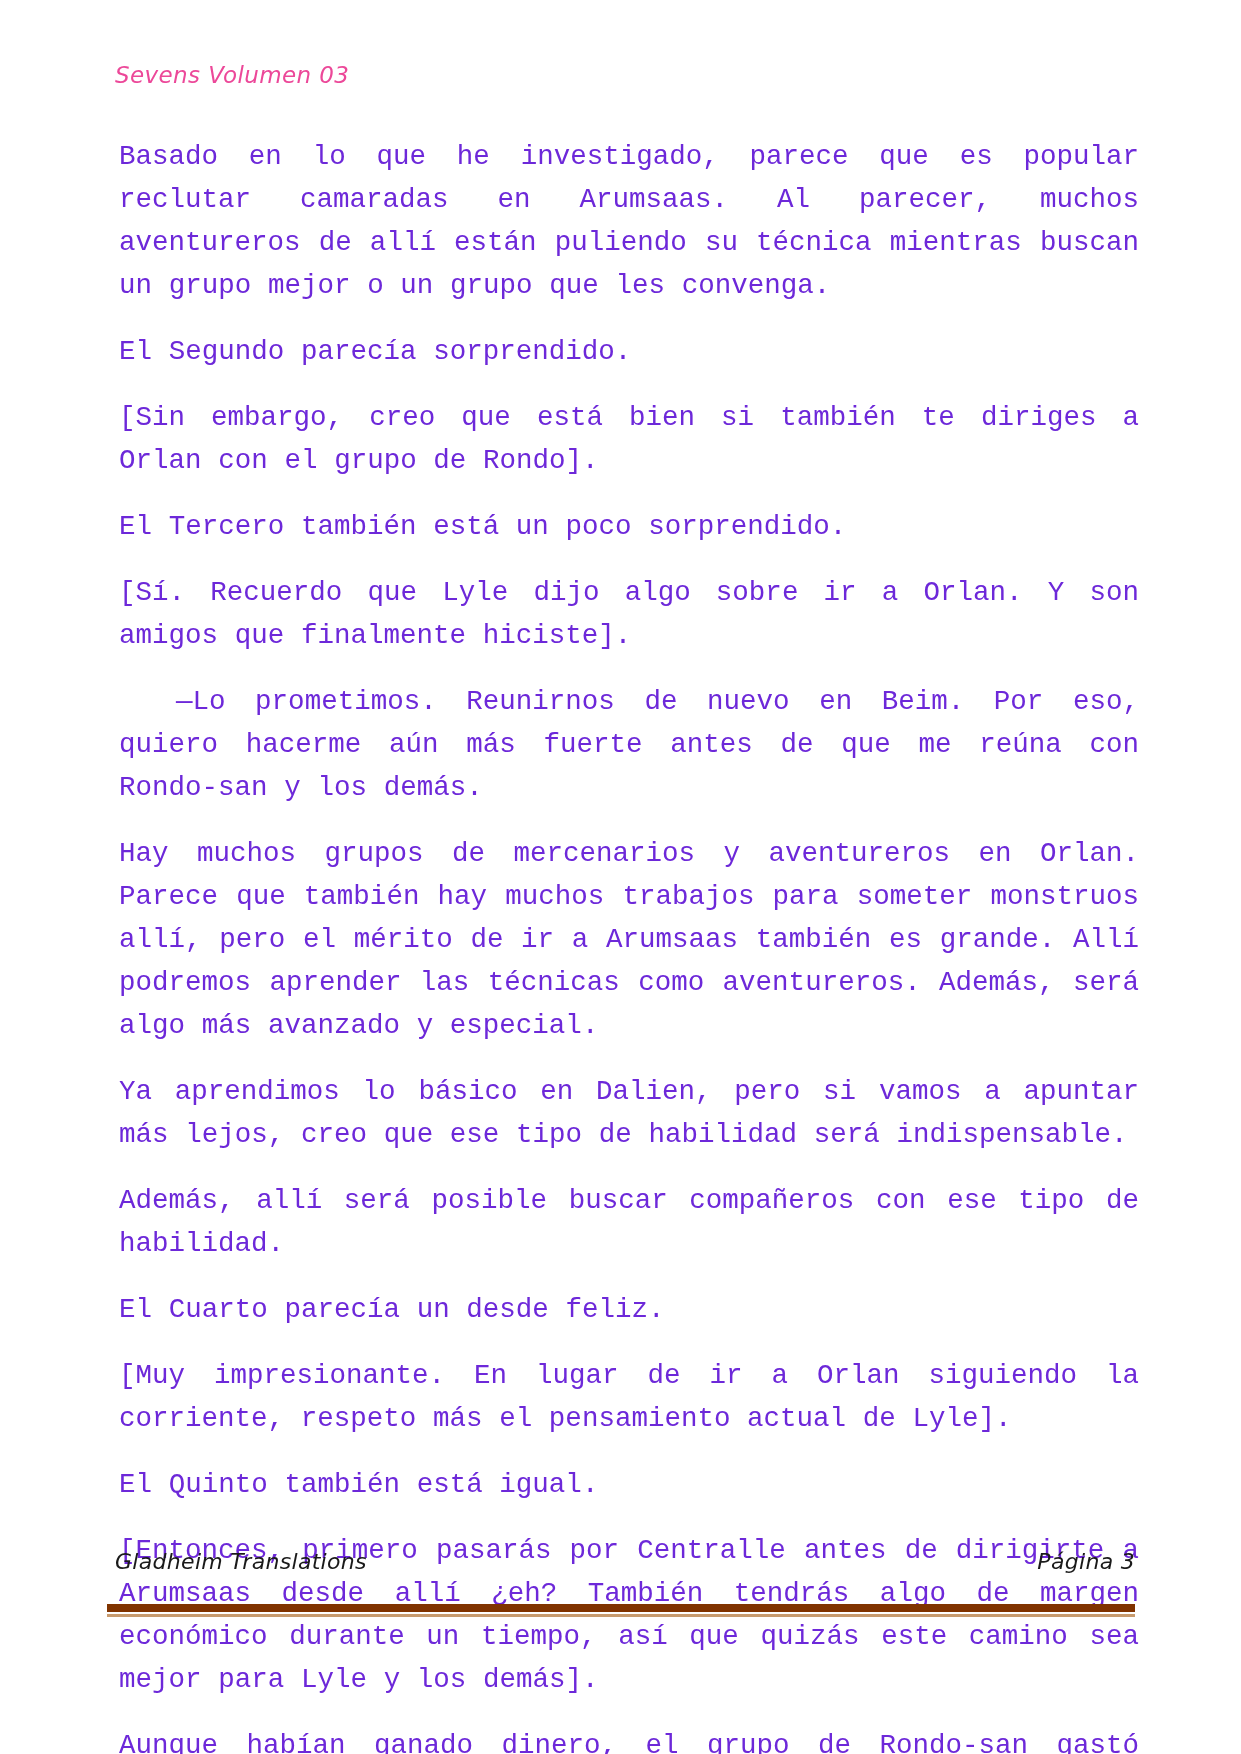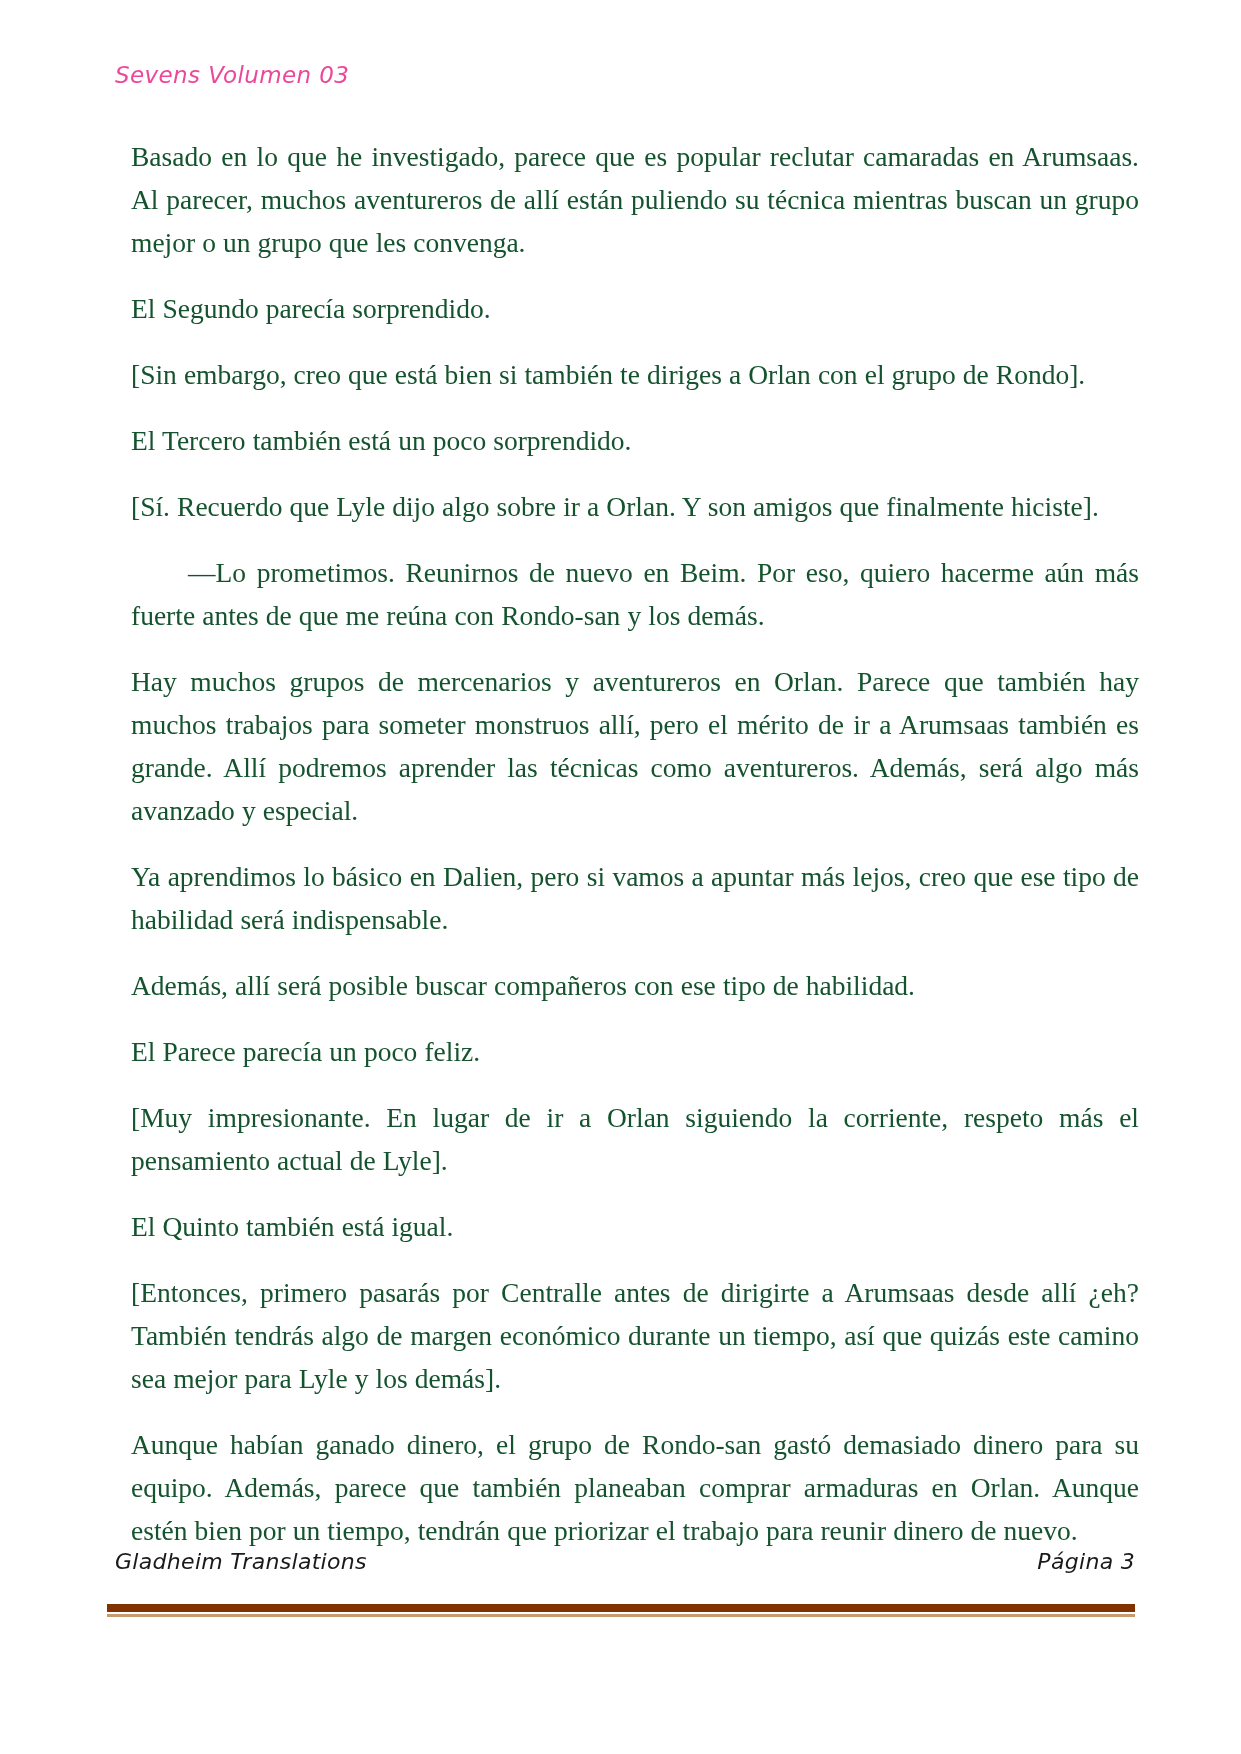--- a/index.html
+++ b/index.html
@@ -39,27 +39,27 @@
 
   
   .content {
     position: absolute;
     left: 115px;
     top: 135px;
     width: 1024px;
   }
 
   .para {
-    font-family: Liberation Serif, serif;
+    font-family: Liberation Mono, monospace;
     font-size: 27.5px;
     line-height: 43px;
-    color: #14532d;
+    color: #6d28d9;
     text-align: justify;
     text-justify: inter-word;
-    margin: 0 0 23px 16px;
+    margin: 0 0 23px 4px;
     word-spacing: 0.2px;
     -webkit-font-smoothing: none;
   }
 
   .para:last-child {
     margin-bottom: 0;
   }
 
   .para.indent {
     text-indent: 57px;
@@ -126,21 +126,21 @@
   <div class="content">
     <p class="para">Basado en lo que he investigado, parece que es popular reclutar camaradas en Arumsaas. Al parecer, muchos aventureros de allí están puliendo su técnica mientras buscan un grupo mejor o un grupo que les convenga.</p>
     <p class="para">El Segundo parecía sorprendido.</p>
     <p class="para">[Sin embargo, creo que está bien si también te diriges a Orlan con el grupo de Rondo].</p>
     <p class="para">El Tercero también está un poco sorprendido.</p>
     <p class="para">[Sí. Recuerdo que Lyle dijo algo sobre ir a Orlan. Y son amigos que finalmente hiciste].</p>
     <p class="para indent">—Lo prometimos. Reunirnos de nuevo en Beim. Por eso, quiero hacerme aún más fuerte antes de que me reúna con Rondo-san y los demás.</p>
     <p class="para">Hay muchos grupos de mercenarios y aventureros en Orlan. Parece que también hay muchos trabajos para someter monstruos allí, pero el mérito de ir a Arumsaas también es grande. Allí podremos aprender las técnicas como aventureros. Además, será algo más avanzado y especial.</p>
     <p class="para">Ya aprendimos lo básico en Dalien, pero si vamos a apuntar más lejos, creo que ese tipo de habilidad será indispensable.</p>
     <p class="para">Además, allí será posible buscar compañeros con ese tipo de habilidad.</p>
-    <p class="para">El Parece parecía un poco feliz.</p>
+    <p class="para">El Cuarto parecía un desde feliz.</p>
     <p class="para">[Muy impresionante. En lugar de ir a Orlan siguiendo la corriente, respeto más el pensamiento actual de Lyle].</p>
     <p class="para">El Quinto también está igual.</p>
     <p class="para">[Entonces, primero pasarás por Centralle antes de dirigirte a Arumsaas desde allí ¿eh? También tendrás algo de margen económico durante un tiempo, así que quizás este camino sea mejor para Lyle y los demás].</p>
     <p class="para">Aunque habían ganado dinero, el grupo de Rondo-san gastó demasiado dinero para su equipo. Además, parece que también planeaban comprar armaduras en Orlan. Aunque estén bien por un tiempo, tendrán que priorizar el trabajo para reunir dinero de nuevo.</p>
   </div>
 
   <div class="footer-rule">
     <div class="rule-thick"></div>
     <div class="rule-gap"></div>
     <div class="rule-thin"></div>

